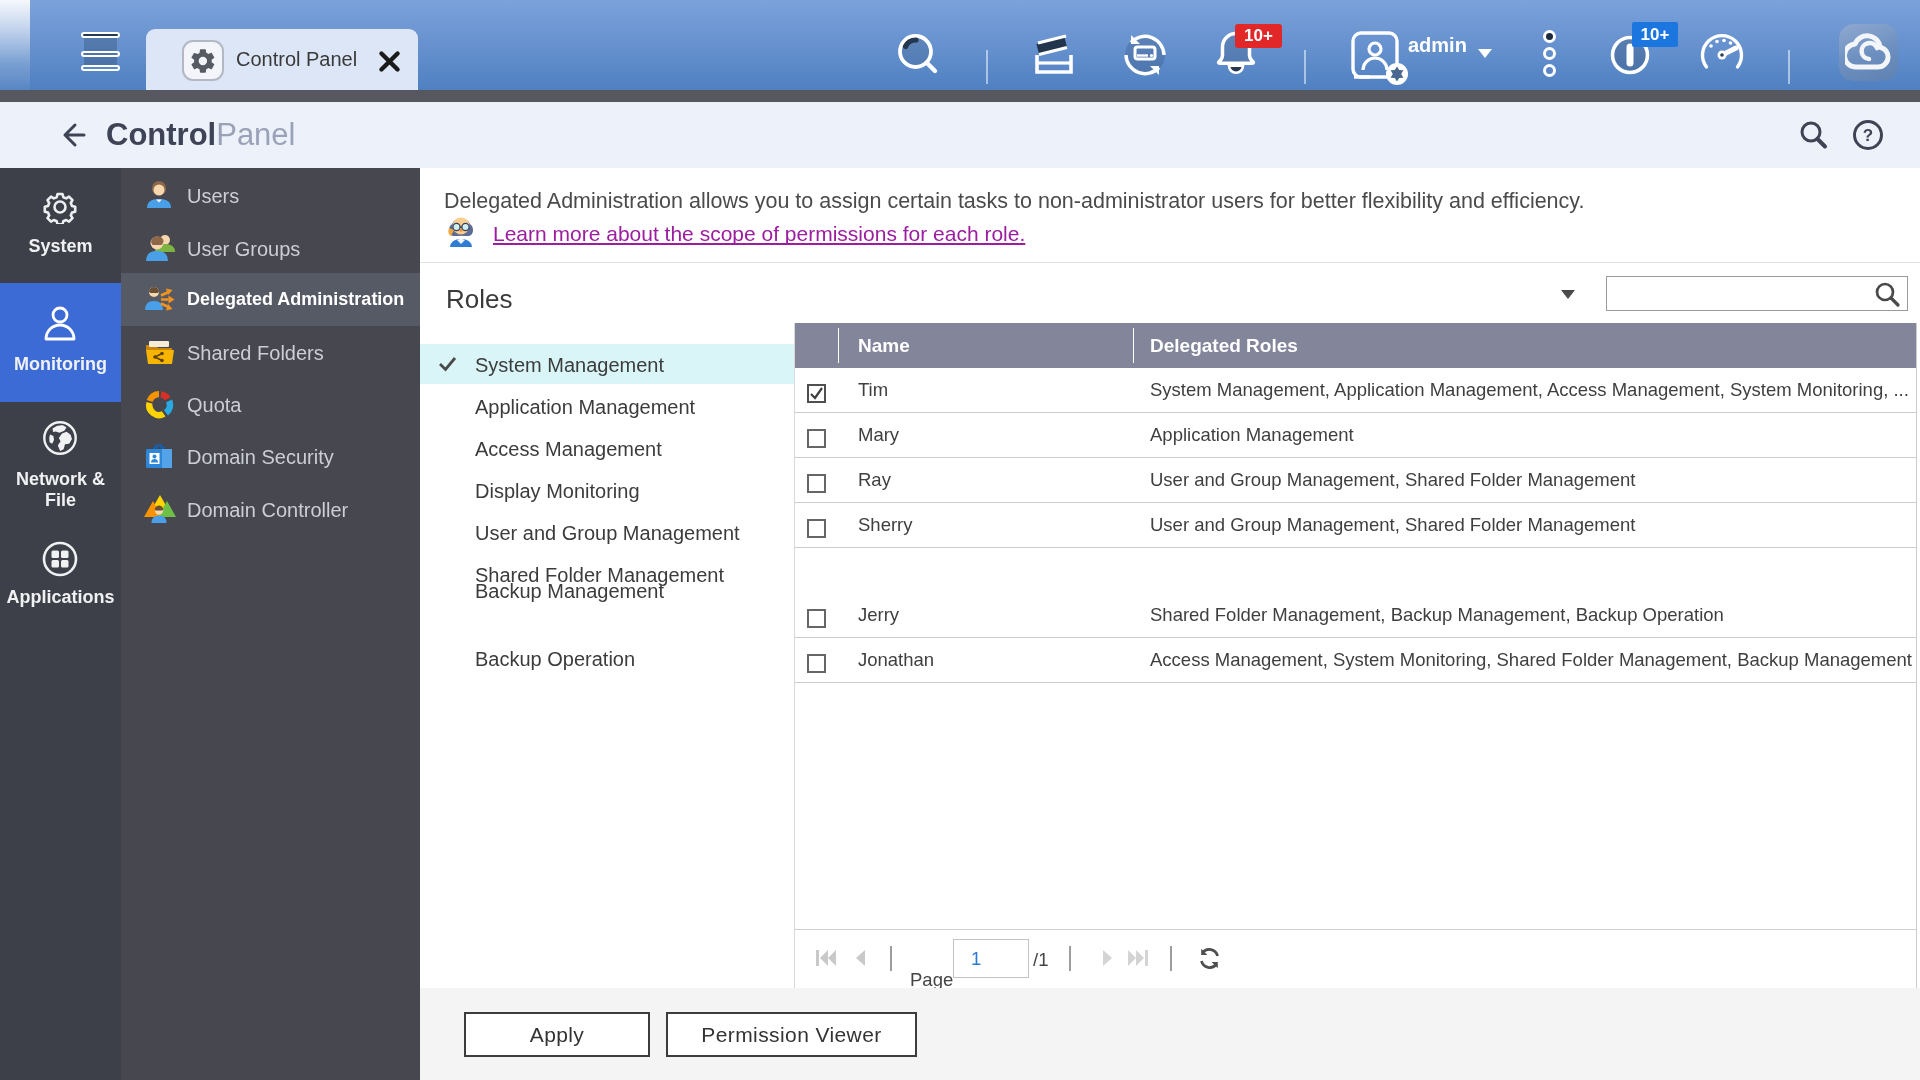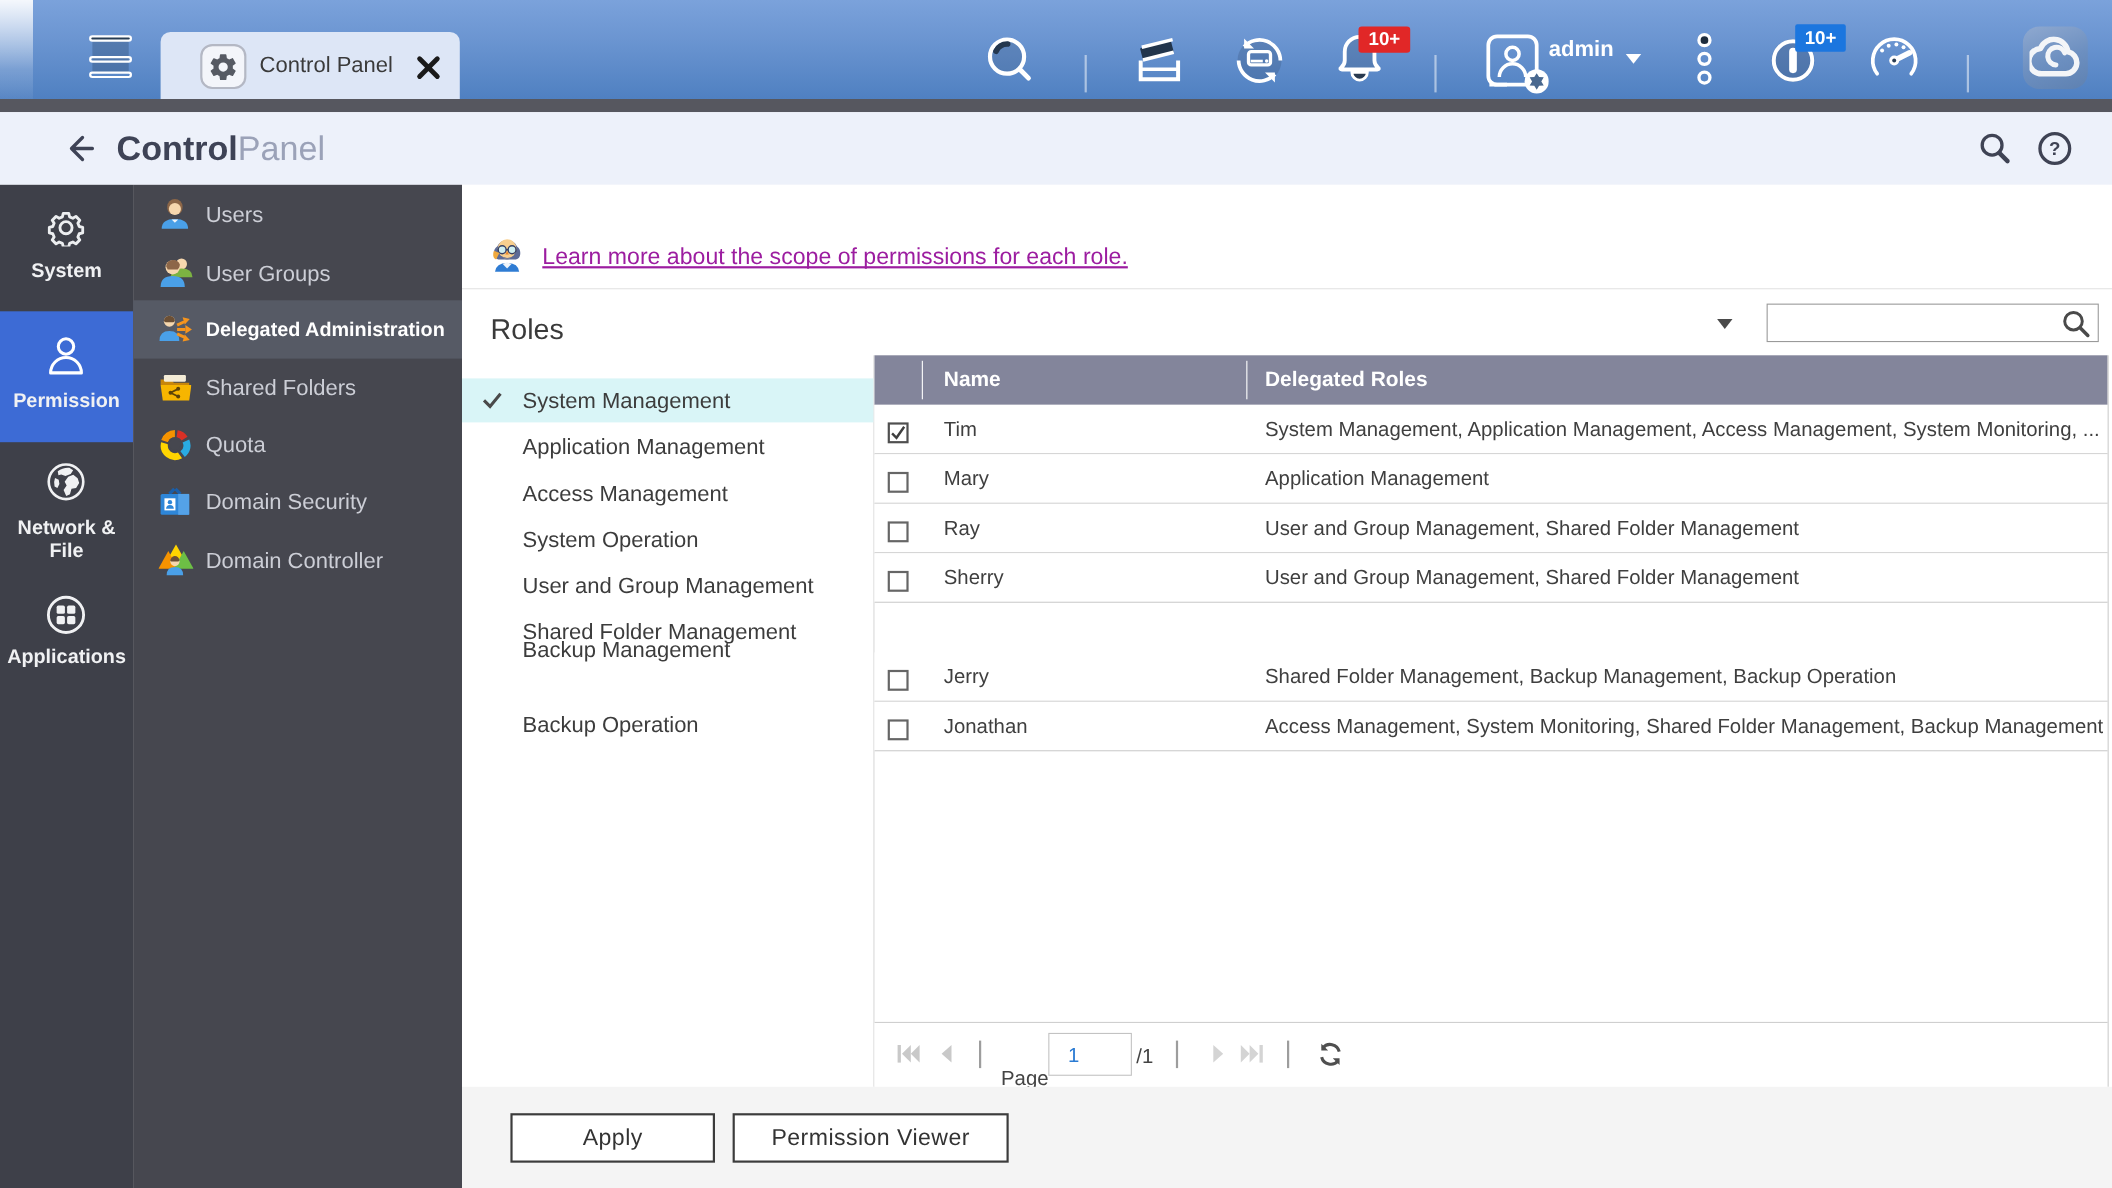--- a/index.html
+++ b/index.html
@@ -196,21 +196,21 @@
   <div class="abs" id="priv"></div>
   <svg class="abs" style="left:43px;top:190px" width="34" height="34" viewBox="0 0 34 34">
     <path fill="none" stroke="#eceef0" stroke-width="2.6" d="M17 11.5 a5.5 5.5 0 1 1 0 11 a5.5 5.5 0 1 1 0 -11 z"></path>
     <path fill="none" stroke="#eceef0" stroke-width="2.6" stroke-linejoin="round" d="M14.5 4 h5 l.8 3.2 2.9 1.2 2.8-1.7 3.5 3.5 -1.7 2.8 1.2 2.9 3.2.8 v5 l-3.2.8 -1.2 2.9 1.7 2.8 -3.5 3.5 -2.8-1.7 -2.9 1.2 -.8 3.2 h-5 l-.8-3.2 -2.9-1.2 -2.8 1.7 -3.5-3.5 1.7-2.8 -1.2-2.9 -3.2-.8 v-5 l3.2-.8 1.2-2.9 -1.7-2.8 3.5-3.5 2.8 1.7 2.9-1.2 z"></path>
   </svg>
   <div class="raillabel" style="top:236px">System</div>
   <svg class="abs" style="left:41px;top:303px" width="38" height="40" viewBox="0 0 38 40">
     <circle cx="19" cy="12" r="7" fill="none" stroke="#fff" stroke-width="2.8"></circle>
     <path d="M5 36 a14 14 0 0 1 28 0 z" fill="none" stroke="#fff" stroke-width="2.8" stroke-linejoin="round"></path>
   </svg>
-  <div class="raillabel" style="top:354px">Permission</div>
+  <div class="raillabel" style="top:354px">Monitoring</div>
   <svg class="abs" style="left:42px;top:420px" width="36" height="36" viewBox="0 0 36 36">
     <circle cx="18" cy="18" r="15.7" fill="none" stroke="#f0f1f3" stroke-width="2.4"></circle>
     <path fill="#f0f1f3" d="M10.5 8.5 Q15 4.8 21 5.2 l3.5 2.2 -2.2 3.4 -4.8 2 -3.8 -1.4 -2.6 0.6 z"></path>
     <path fill="#f0f1f3" d="M20 13.5 l4.6 -1.8 4 3 1.4 4.4 -2.8 4.6 -4.2 0.6 -1.4 5 -3.4 1.6 -2.4 -5.4 2.8 -4.2 -1.8 -3.4 z"></path>
     <path fill="#f0f1f3" d="M8 14.5 l3.4 1.6 0.6 4 -1.8 3.6 -2.6 -1.4 q-1 -4.2 0.4 -7.8 z"></path>
   </svg>
   <div class="raillabel" style="top:469px">Network &amp;<br>File</div>
   <svg class="abs" style="left:42px;top:541px" width="36" height="36" viewBox="0 0 36 36">
     <circle cx="18" cy="18" r="16" fill="none" stroke="#f0f1f3" stroke-width="2.6"></circle>
     <rect x="9.5" y="9.5" width="7.5" height="7.5" rx="1.5" fill="#f0f1f3"></rect>
@@ -279,20 +279,21 @@
     <path d="M16 2 L24 16 H8 z" fill="#ffd400"></path>
     <path d="M9 8 L18 24 H0 z" fill="#f59300"></path>
     <path d="M23 8 L32 24 H14 z" fill="#6dbf45"></path>
     <circle cx="15" cy="17.5" r="4.2" fill="#f6d7ae"></circle>
     <path d="M10.8 17 a4.2 4.2 0 0 1 8.4 -0.5 l-1 1 h-6.5 z" fill="#6b4f35"></path>
     <path d="M7.5 30 q0 -7.5 7.5 -7.5 q7.5 0 7.5 7.5 z" fill="#4aa0e8"></path>
   </svg>
   <div class="sbitem" style="top:499px">Domain Controller</div>
 
   <div class="abs" id="content"></div>
+  <div class="abs" id="desc">Delegated Administration allows you to assign certain tasks to non-administrator users for better flexibility and efficiency.</div>
   <svg class="abs" style="left:444px;top:214px" width="34" height="34" viewBox="0 0 34 34">
     <path d="M8 10 a10 10 0 0 1 18 0 q3 2 3 6 q0 5 -4 6 h-16 q-4 -1 -4 -6 q0 -4 3 -6 z" fill="#5c6a96"></path>
     <circle cx="17" cy="12" r="8.5" fill="#f8cf8e"></circle>
     <circle cx="12.5" cy="13" r="3.6" fill="#cfeff0" stroke="#384163" stroke-width="1.3"></circle>
     <circle cx="21.5" cy="13" r="3.6" fill="#cfeff0" stroke="#384163" stroke-width="1.3"></circle>
     <line x1="16" y1="13" x2="18" y2="13" stroke="#384163" stroke-width="1.3"></line>
     <path d="M17 14 l-1.6 3.4 h3.2 z" fill="#e8882c"></path>
     <path d="M13 19.5 q4 2.5 8 0 q-1 2.5 -4 2.5 q-3 0 -4 -2.5 z" fill="#7d8193"></path>
     <path d="M6 33 q1 -8 11 -8 q10 0 11 8 z" fill="#2f7cd3"></path>
     <path d="M13 26 l4 4 4 -4 -4 -1.5 z" fill="#eef4fa"></path>
@@ -309,21 +310,21 @@
   </svg>
 
   <div class="abs" id="rolespane"></div>
   <div class="abs" id="rolehl"></div>
   <svg class="abs" style="left:438px;top:356px" width="19" height="16" viewBox="0 0 19 16">
     <path d="M2 8 l5.5 5.5 L17 2" fill="none" stroke="#4a4a4a" stroke-width="2.8"></path>
   </svg>
   <div class="roleitem" style="top:354px">System Management</div>
   <div class="roleitem" style="top:396px">Application Management</div>
   <div class="roleitem" style="top:438px">Access Management</div>
-  <div class="roleitem" style="top:480px">System Operation</div>
+  <div class="roleitem" style="top:480px">Display Monitoring</div>
   <div class="roleitem" style="top:522px">User and Group Management</div>
   <div class="roleitem" style="top:564px">Shared Folder Management</div>
   <div class="roleitem" style="top:580px">Backup Management</div>
   <div class="roleitem" style="top:648px">Backup Operation</div>
 
   <div class="abs" id="thead"></div>
   <div class="thsep" style="left:838px"></div>
   <div class="thsep" style="left:1133px"></div>
   <div class="th" style="left:858px">Name</div>
   <div class="th" style="left:1150px">Delegated Roles</div>

